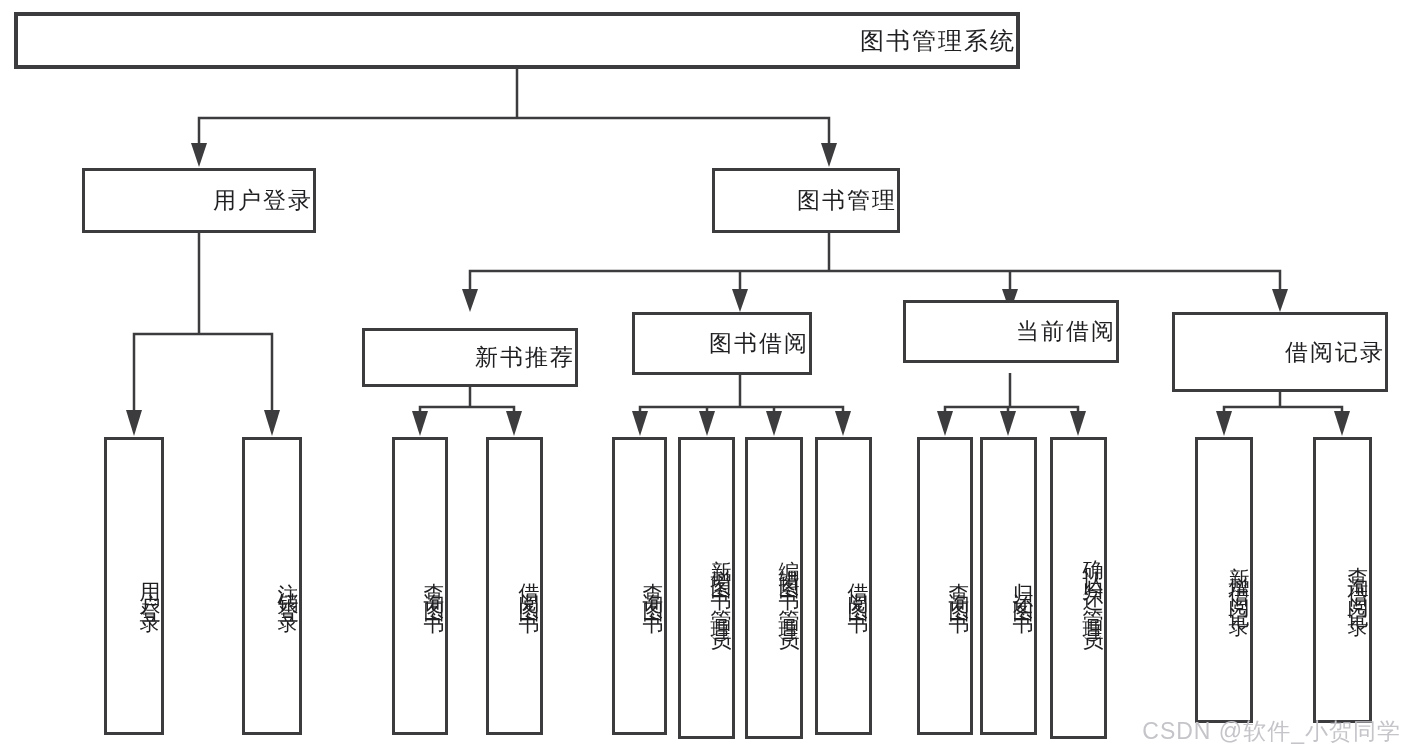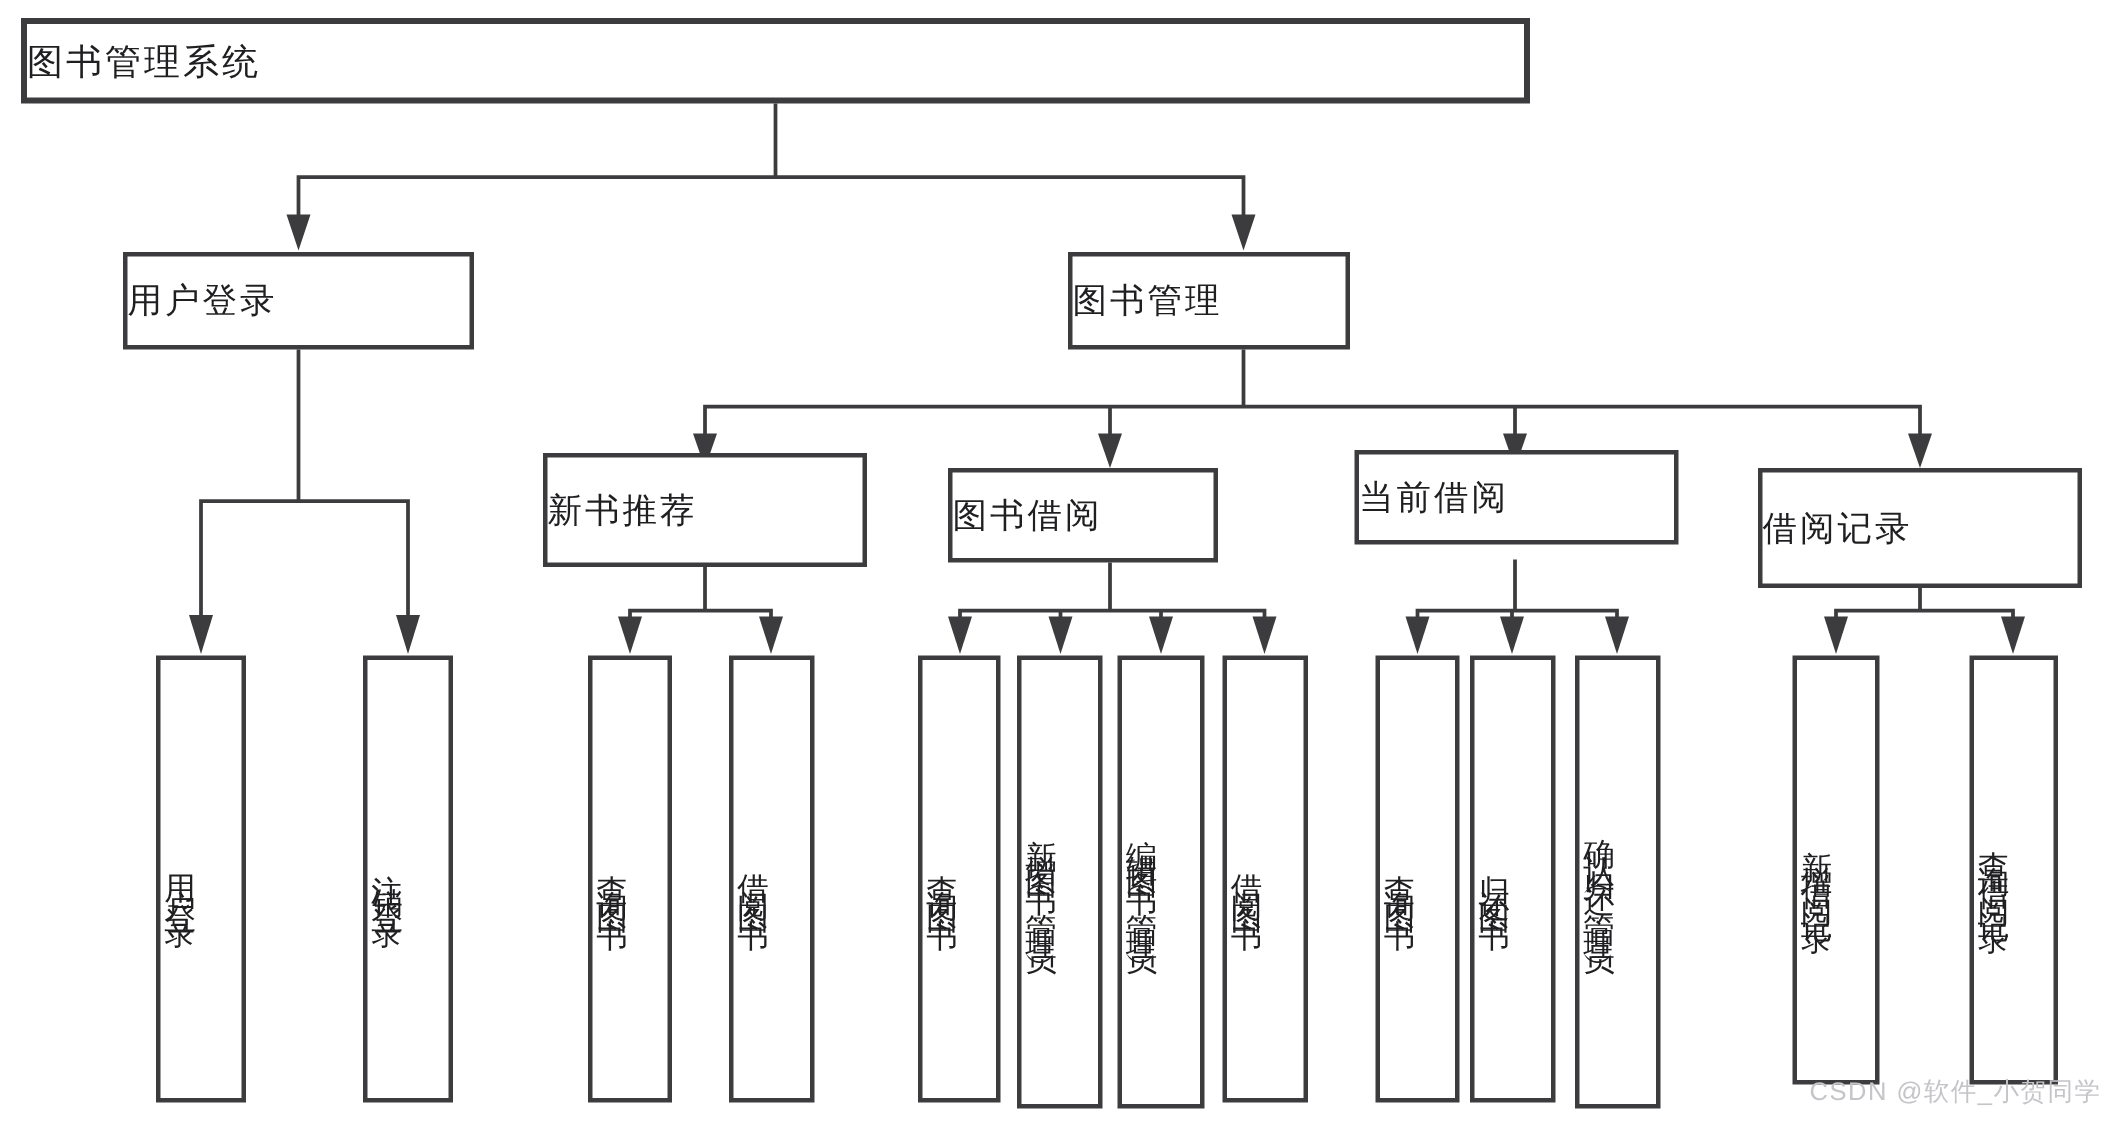--- a/index.html
+++ b/index.html
@@ -15,24 +15,23 @@
     background:var(--bg);
     overflow:hidden;
   }
   .node{
     position:absolute;
     box-sizing:border-box;
     background:#fff;
     border:3px solid var(--line);
     display:flex;
     align-items:center;
-    justify-content:flex-start;
+    justify-content:flex-end;
     color:var(--text);
     z-index:2;
-    font-family:Liberation Mono, monospace;
   }
   .hbox{
     font-size:23px;
     letter-spacing:2px;
     white-space:nowrap;
   }
   .root{
     border-width:4px;
     font-size:24px;
   }
@@ -56,21 +55,21 @@
     stroke-width:2.5;
   }
   svg.wires polygon{
     fill:var(--line);
     stroke:none;
   }
   .watermark{
     position:absolute;
     right:4px;
     top:716px;
-    font-size:17px;
+    font-size:23px;
     letter-spacing:1px;
     color:#c5c4c9;
     z-index:3;
     white-space:nowrap;
   }
 </style>
 </head>
 <body>
 
 <div id="canvas">
@@ -115,21 +114,21 @@
     <span>图书管理系统</span>
   </div>
 
   <div class="node hbox" style="left:82px;top:168px;width:234px;height:65px">
     <span>用户登录</span>
   </div>
   <div class="node hbox" style="left:712px;top:168px;width:188px;height:65px">
     <span>图书管理</span>
   </div>
 
-  <div class="node hbox" style="left:362px;top:302px;width:216px;height:76px">
+  <div class="node hbox" style="left:362px;top:328px;width:216px;height:59px">
     <span>新书推荐</span>
   </div>
   <div class="node hbox" style="left:632px;top:312px;width:180px;height:63px">
     <span>图书借阅</span>
   </div>
   <div class="node hbox" style="left:903px;top:300px;width:216px;height:63px">
     <span>当前借阅</span>
   </div>
   <div class="node hbox" style="left:1172px;top:312px;width:216px;height:80px">
     <span>借阅记录</span>

